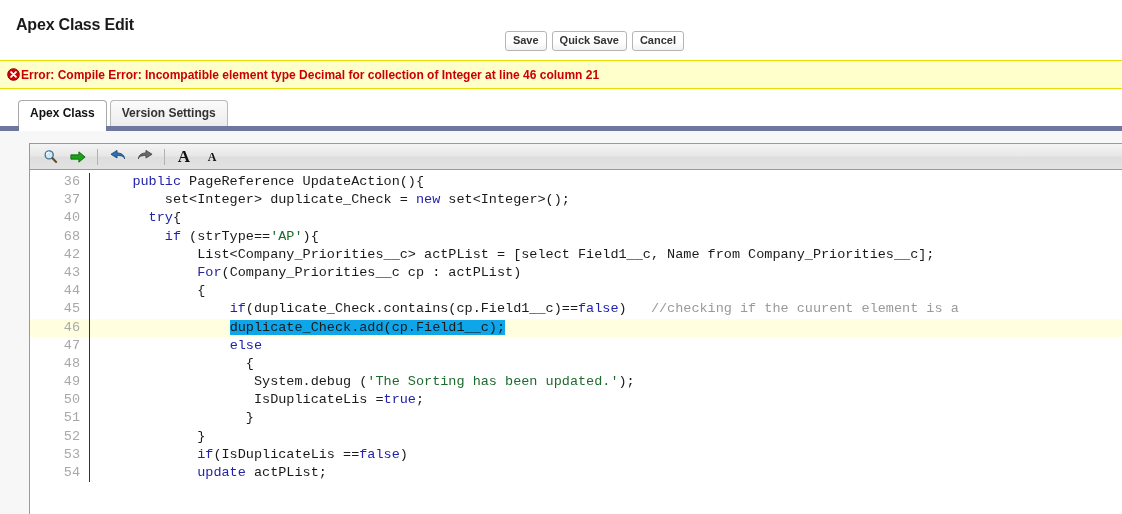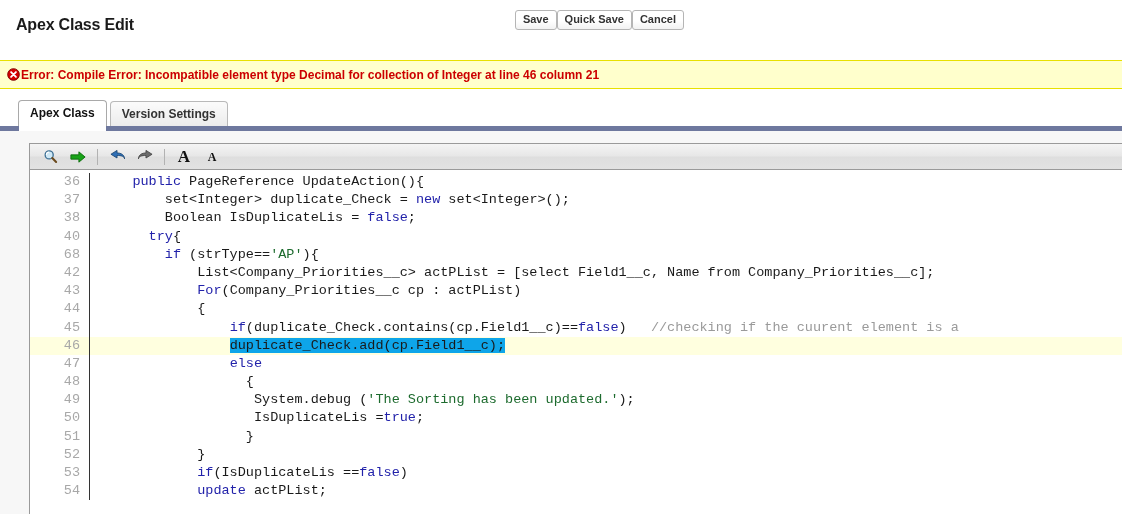--- a/index.html
+++ b/index.html
@@ -29,22 +29,23 @@
     left: 16px;
     top: 16px;
     font-size: 16px;
     font-weight: bold;
     color: #1a1a1a;
     letter-spacing: -0.2px;
   }
   .header-buttons {
     position: absolute;
     right: 438px;
-    top: 10px;
-    display: flex;
+    top: 31px;
+    display: flex;
+    gap: 5px;
   }
   .btn {
     font-family: "Liberation Sans", sans-serif;
     font-size: 11px;
     font-weight: bold;
     color: #333;
     background: linear-gradient(to bottom, #ffffff 0%, #ffffff 55%, #f2f2f2 100%);
     border: 1px solid #b5b5b5;
     border-radius: 3px;
     padding: 2px 7px 3px 7px;
@@ -88,21 +89,20 @@
     left: 0;
     top: 99px;
     width: 1122px;
     height: 32px;
   }
   .tab-row {
     position: absolute;
     left: 18px;
     bottom: 5px;
     display: flex;
-    align-items: flex-end;
   }
   .tab {
     font-size: 12px;
     font-weight: bold;
     color: #222;
     padding: 5px 11px 5px 11px;
     border: 1px solid #b9b9b9;
     border-bottom: none;
     border-radius: 4px 4px 0 0;
     line-height: 14px;
@@ -336,21 +336,20 @@
           <span class="tb-A-big">A</span>
         </div>
         <div class="tb-btn">
           <span class="tb-A-small">A</span>
         </div>
       </div>
 
       <div class="code-area" id="code-area">
           <div class="code-line"><span class="ln">36</span><span class="code-text">    <span class="k">public</span> PageReference UpdateAction(){</span></div>
           <div class="code-line"><span class="ln">37</span><span class="code-text">        set&lt;Integer&gt; duplicate_Check = <span class="k">new</span> set&lt;Integer&gt;();</span></div>
-          <div class="code-line"><span class="ln">38</span><span class="code-text">        Boolean IsDuplicateLis = <span class="k">false</span>;</span></div>
           <div class="code-line"><span class="ln">40</span><span class="code-text">      <span class="k">try</span>{</span></div>
           <div class="code-line"><span class="ln">68</span><span class="code-text">        <span class="k">if</span> (strType==<span class="s">'AP'</span>){</span></div>
           <div class="code-line"><span class="ln">42</span><span class="code-text">            List&lt;Company_Priorities__c&gt; actPList = [select Field1__c, Name from Company_Priorities__c];</span></div>
           <div class="code-line"><span class="ln">43</span><span class="code-text">            <span class="k">For</span>(Company_Priorities__c cp : actPList)</span></div>
           <div class="code-line"><span class="ln">44</span><span class="code-text">            {</span></div>
           <div class="code-line"><span class="ln">45</span><span class="code-text">                <span class="k">if</span>(duplicate_Check.contains(cp.Field1__c)==<span class="k">false</span>)   <span class="cm">//checking if the cuurent element is a</span></span></div>
           <div class="code-line hl"><span class="ln">46</span><span class="code-text">                <span class="mk">duplicate_Check.add(cp.Field1__c);</span></span></div>
           <div class="code-line"><span class="ln">47</span><span class="code-text">                <span class="k">else</span></span></div>
           <div class="code-line"><span class="ln">48</span><span class="code-text">                  {</span></div>
           <div class="code-line"><span class="ln">49</span><span class="code-text">                   System.debug (<span class="s">'The Sorting has been updated.'</span>);</span></div>

